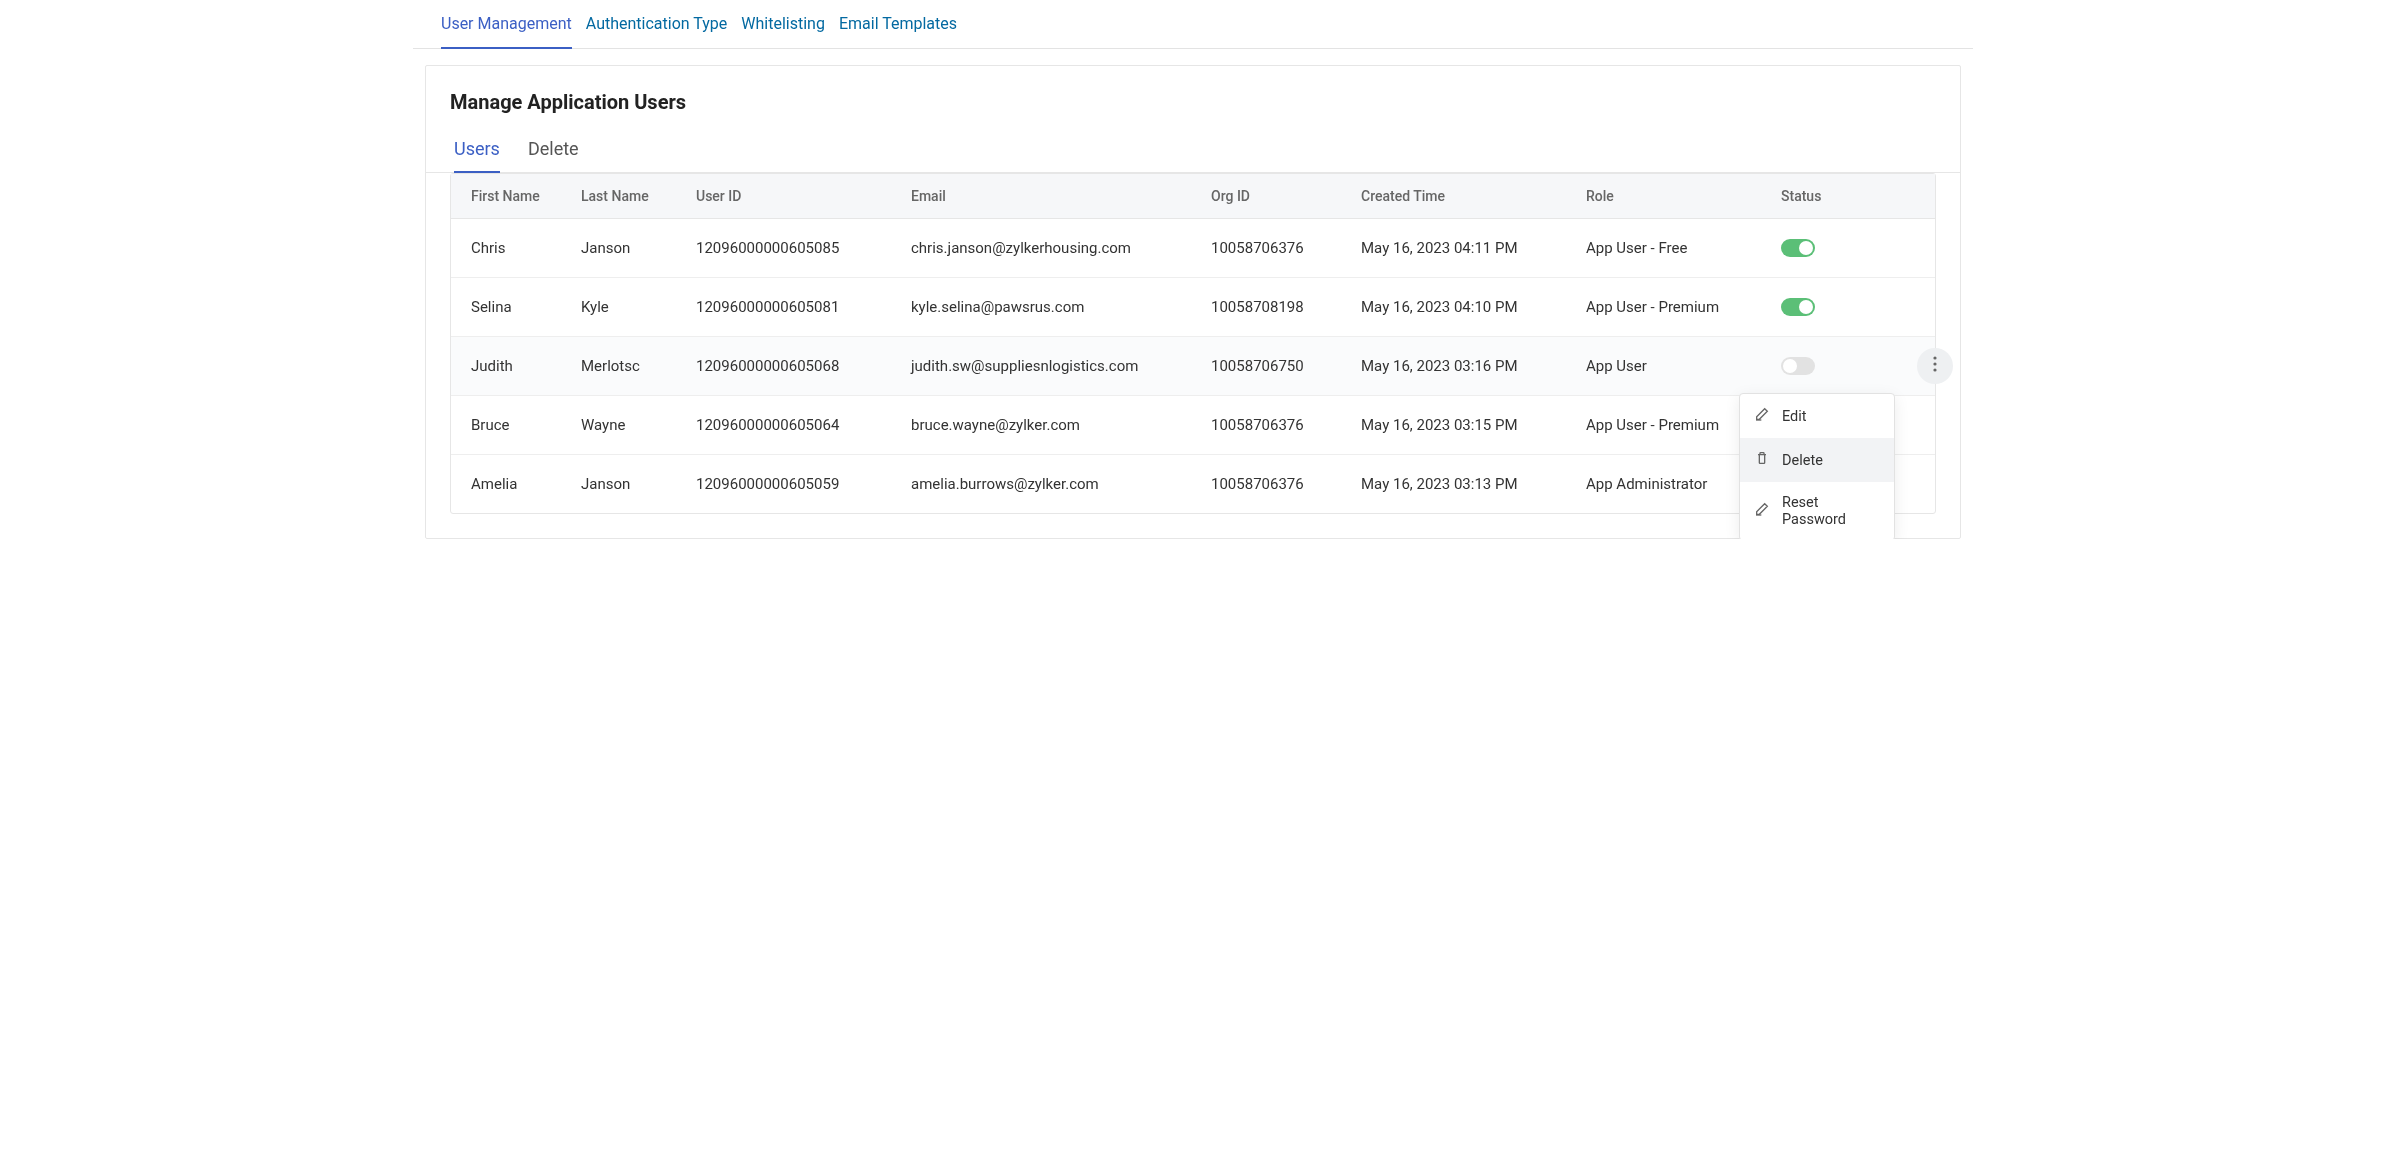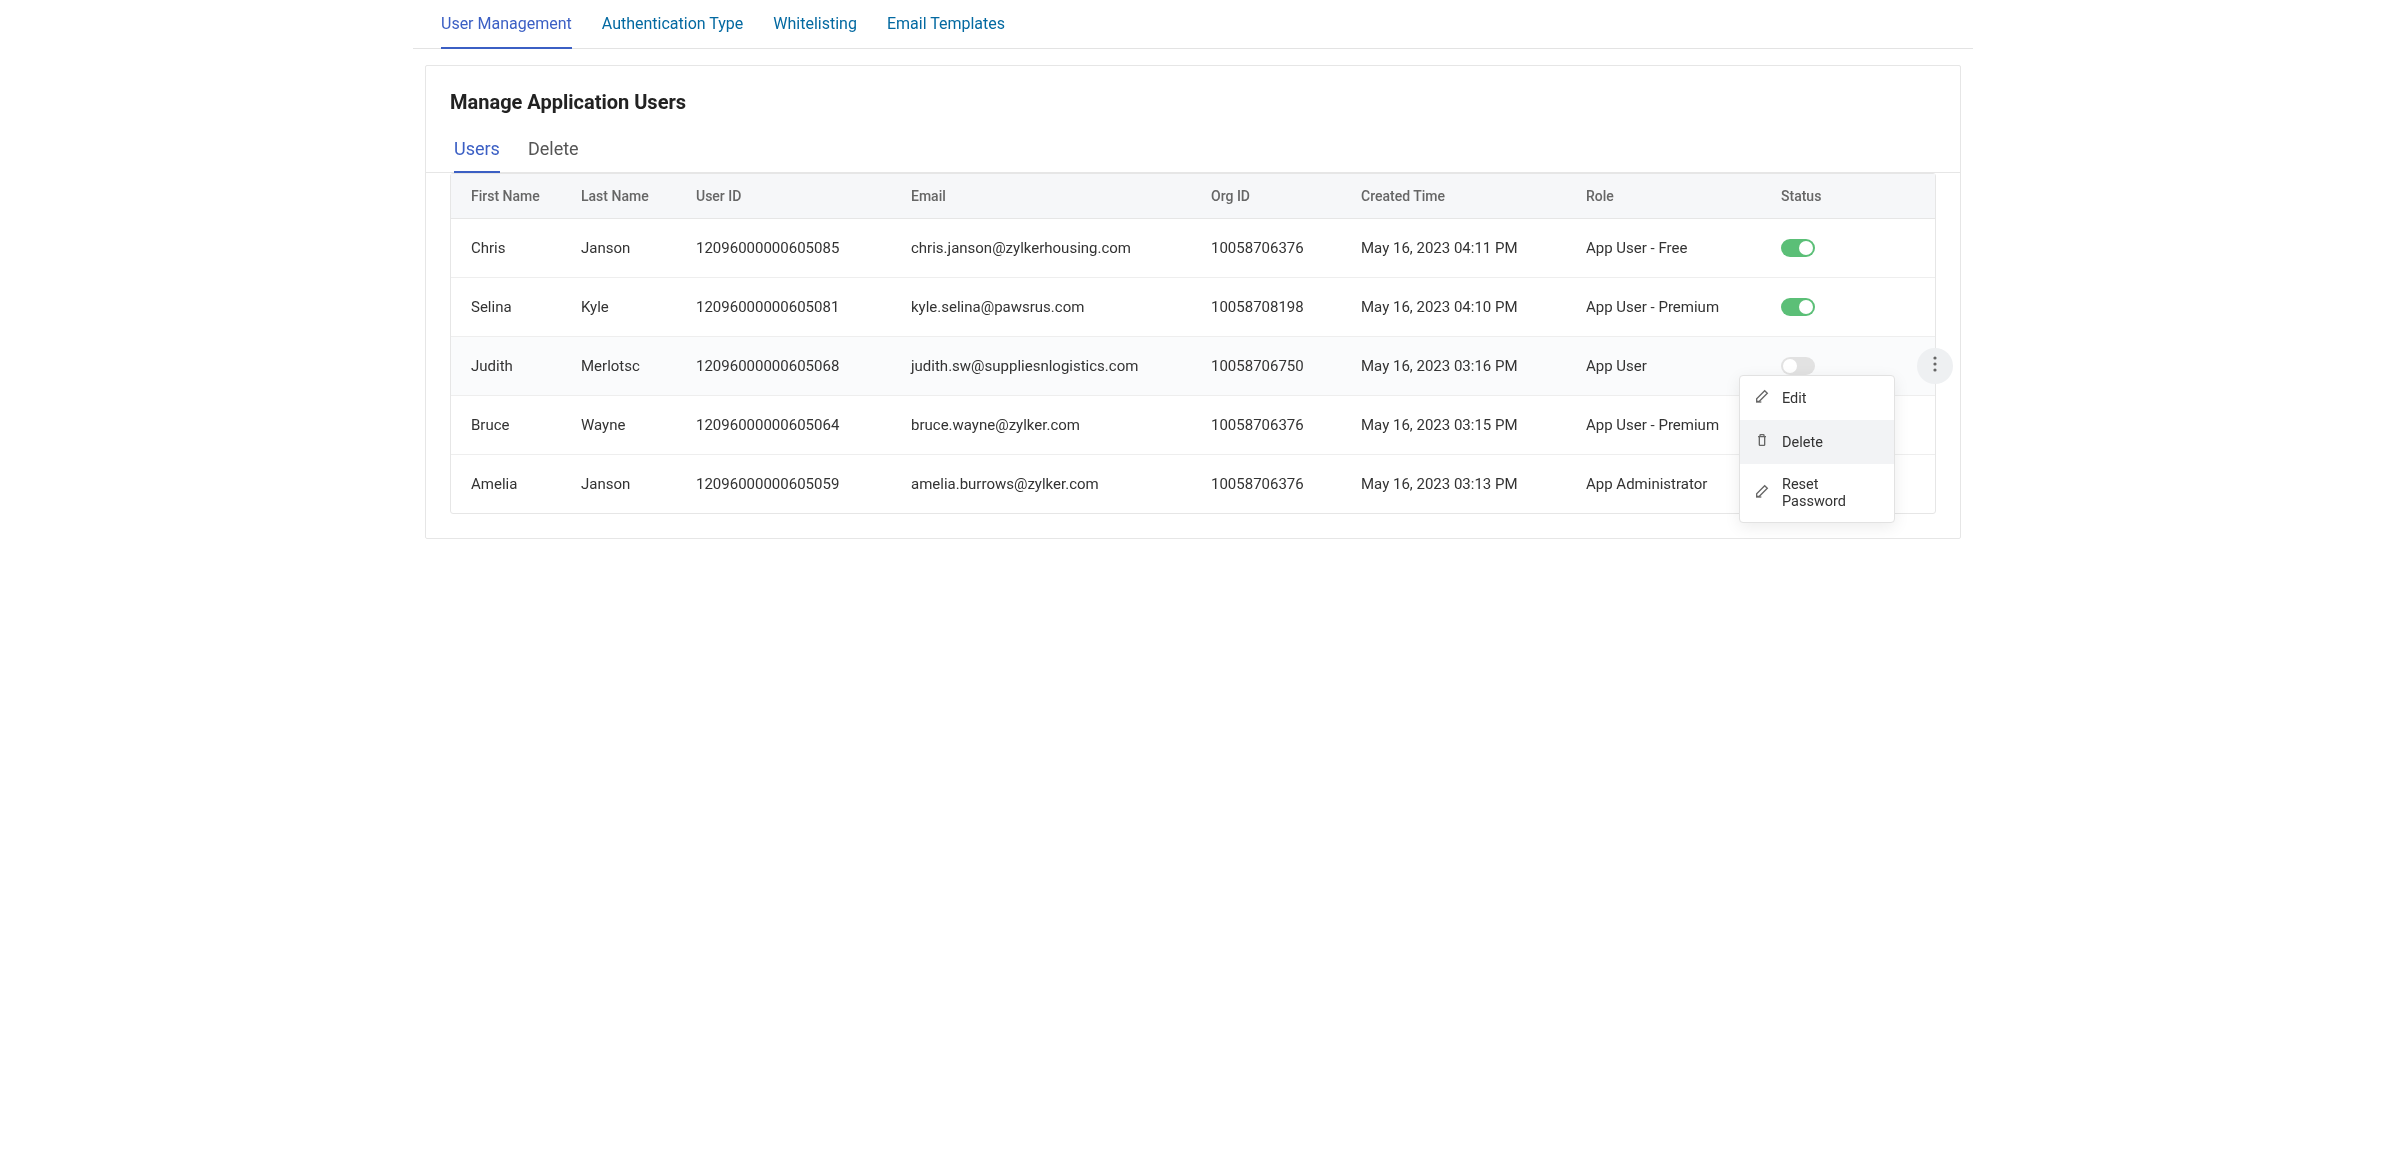--- a/index.html
+++ b/index.html
@@ -30,21 +30,21 @@
     align-items: center;
     gap: 6px;
     color: #3b5fc4;
     font-size: 16px;
     cursor: pointer;
   }
   .help-link svg { width: 18px; height: 18px; }
 
   .main-tabs {
     display: flex;
-    gap: 30px;
+    gap: 14px;
     padding: 14px 28px 0 28px;
     border-bottom: 1px solid #e3e3e3;
   }
   .main-tab {
     padding-bottom: 14px;
     font-size: 16px;
     color: #0369a1;
     cursor: pointer;
   }
   .main-tab.active {
@@ -214,21 +214,21 @@
     display: flex;
     align-items: center;
     justify-content: center;
     cursor: pointer;
   }
   .row-more svg { width: 4px; height: 16px; color: #666; }
 
   .context-menu {
     position: absolute;
     right: 40px;
-    top: 38px;
+    top: 56px;
     width: 156px;
     background: #fff;
     border: 1px solid #e2e2e2;
     border-radius: 4px;
     box-shadow: 0 4px 16px rgba(0,0,0,0.08);
     z-index: 10;
   }
   .menu-item {
     display: flex;
     align-items: center;

